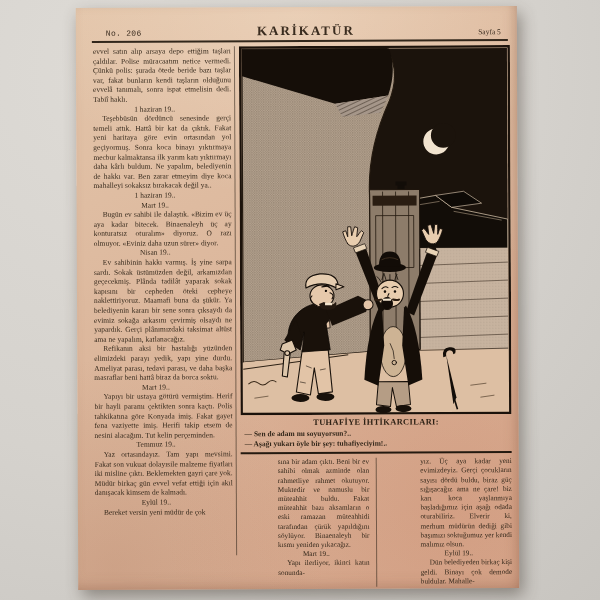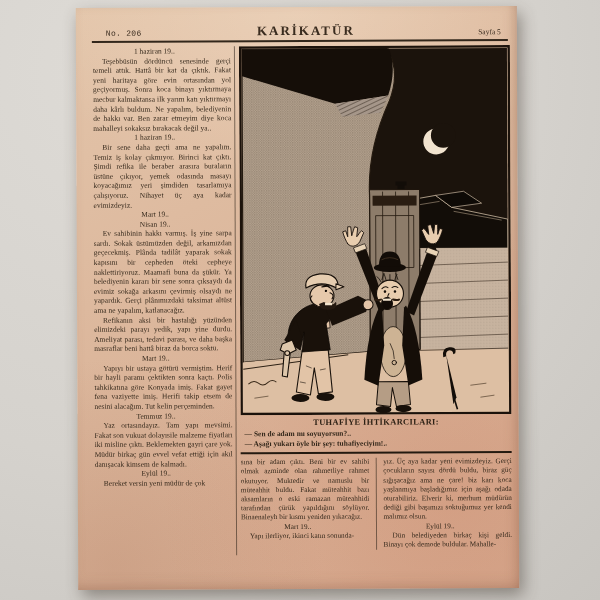--- a/index.html
+++ b/index.html
@@ -34,43 +34,44 @@
   .right-zone{position:absolute;left:163px;top:39px;width:271px;}
   svg.cartoon{display:block;width:271px;height:369px;}
   .caption-title{text-align:center;font-weight:bold;font-size:8.4px;letter-spacing:.4px;margin-top:3px;color:#2d2115;}
   .caption-lines{margin:2px 0 0 4px;}
   .caption-lines .blk{font-weight:bold;font-size:7.4px;line-height:9.8px;text-align:left;text-indent:0;}
   .thick-rule{height:2.6px;background:#241a10;margin-top:3px;}
   .bottom-cols{display:flex;margin-top:4px;}
   .bcol{width:131px;}
   .bcol + .bcol{margin-left:6px;padding-left:7px;border-left:1px solid rgba(52,40,28,0.6);}
   .blk{font-size:7.4px;line-height:9.6px;color:#34281b;text-align:justify;letter-spacing:.05px;}
-  .bcol .blk{font-size:7.2px;line-height:9.2px;}
+  .bcol .blk{font-size:7.2px;line-height:9.2px;margin-left:37px;}
   .blk.para{text-indent:9px;}
   .blk.para:first-child{text-indent:0;}
   .blk.date{text-align:center;padding-right:15px;text-indent:0;}
 </style>
 </head>
 <body>
 
 <div class="paper">
 
   <div class="header-row">
     <span class="issue">No. 206</span>
     <span class="masthead">KARİKATÜR</span>
     <span class="pageno">Sayfa 5</span>
   </div>
   <div class="header-rule"></div>
 
   <div class="col-left">
+      <div class="blk para">evvel satın alıp arsaya depo ettiğim taşları çaldılar. Polise müracaatım netice vermedi. Çünkü polis: şurada ötede beride bazı taşlar var, fakat bunların kendi taşların olduğunu evvelâ tanımalı, sonra ispat etmelisin dedi. Tabiî haklı.</div>
       <div class="blk date">1 haziran 19..</div>
       <div class="blk para">Teşebbüsün dördüncü senesinde gerçi temeli attık. Hattâ bir kat da çıktık. Fakat yeni haritaya göre evin ortasından yol geçiyormuş. Sonra koca binayı yıktırmaya mecbur kalmaktansa ilk yarım katı yıktırmayı daha kârlı buldum. Ne yapalım, belediyenin de hakkı var. Ben zarar etmeyim diye koca mahalleyi sokaksız bırakacak değil ya..</div>
       <div class="blk date">1 haziran 19..</div>
-      <div class="blk para">Bir sene daha geçti ama ne yapalım. Temiz iş kolay çıkmıyor. Birinci kat çıktı. Şimdi refika ile beraber arasıra buraların üstüne çıkıyor, yemek odasında masayı koyacağımız yeri şimdiden tasarlamıya çalışıyoruz. Nihayet üç aya kadar evimizdeyiz.</div>
       <div class="blk date">Mart 19..</div>
+      <div class="blk para">Bugün ev sahibi ile dalaştık. «Bizim ev üç aya kadar bitecek. Binaenaleyh üç ay konturatsız oturalım» diyoruz. O razı olmuyor. «Eviniz daha uzun sürer» diyor.</div>
       <div class="blk date">Nisan 19..</div>
       <div class="blk para">Ev sahibinin hakkı varmış. İş yine sarpa sardı. Sokak üstümüzden değil, arkamızdan geçecekmiş. Plânda tadilât yaparak sokak kapısını bir cepheden öteki cepheye naklettiriyoruz. Maamafi buna da şükür. Ya belediyenin kararı bir sene sonra çıksaydı da evimiz sokağa arkasını çevirmiş olsaydı ne yapardık. Gerçi plânımızdaki taksimat altüst ama ne yapalım, katlanacağız.</div>
       <div class="blk para">Refikanın aksi bir hastalığı yüzünden elimizdeki parayı yedik, yapı yine durdu. Ameliyat parası, tedavi parası, ve daha başka masraflar beni hattâ biraz da borca soktu.</div>
       <div class="blk date">Mart 19..</div>
       <div class="blk para">Yapıyı bir ustaya götürü vermiştim. Herif bir hayli paramı çektikten sonra kaçtı. Polis tahkikatına göre Konyada imiş. Fakat gayet fena vaziyette imiş. Herifi takip etsem de nesini alacağım. Tut kelin perçeminden.</div>
       <div class="blk date">Temmuz 19..</div>
       <div class="blk para">Yaz ortasındayız. Tam yapı mevsimi. Fakat son vukuat dolayısile malzeme fiyatları iki misline çıktı. Beklemekten gayri çare yok. Müdür birkaç gün evvel vefat ettiği için akıl danışacak kimsem de kalmadı.</div>
       <div class="blk date">Eylül 19..</div>
       <div class="blk para">Bereket versin yeni müdür de çok</div>
     </div>

